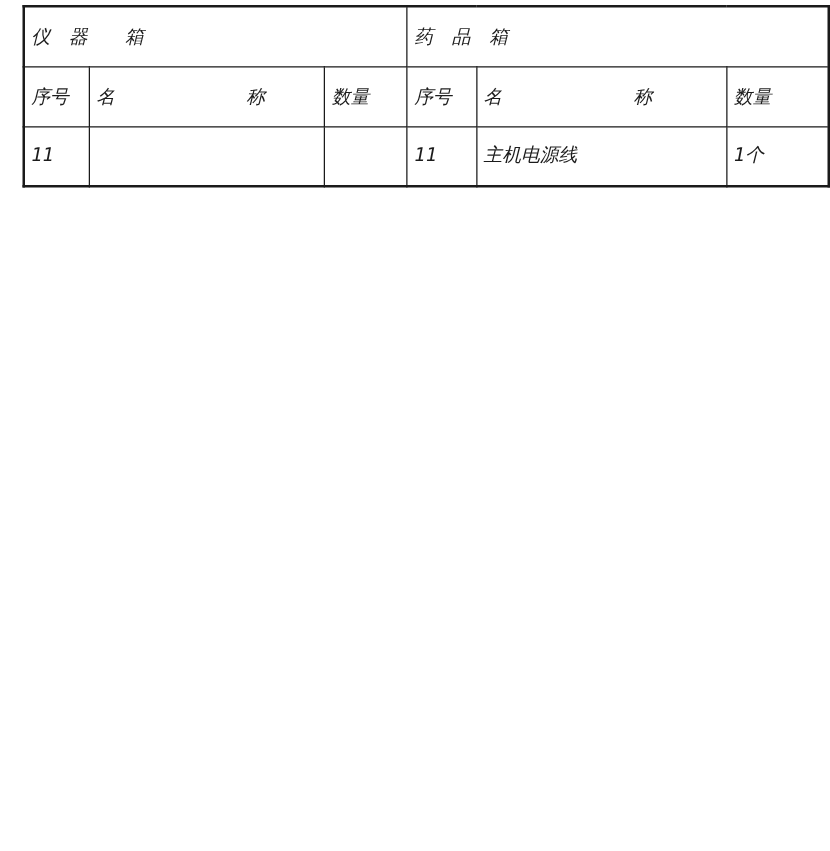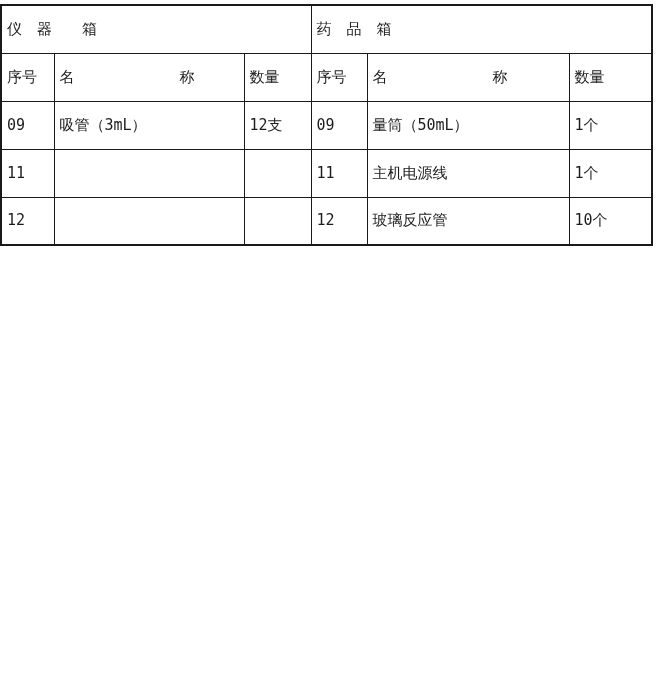--- a/index.html
+++ b/index.html
@@ -12,24 +12,25 @@
   body{
     width:664px;height:681px;
     background:var(--bg-color);
     font-family:"DejaVu Sans Mono","DejaVu Sans","Liberation Sans",sans-serif;
     color:var(--text-color);
     position:relative;
     overflow:hidden;
   }
   table.inventory{
     position:absolute;
-    left:0;top:4px;
+    left:18px;top:4px;
     border-collapse:collapse;
     table-layout:fixed;
     border:2px solid var(--border-color);
+    font-style:italic;
   }
   table.inventory td{
     border:1px solid var(--border-color);
     height:48px;
     padding:0 2px 0 5px;
     font-size:15px;
     line-height:1;
     vertical-align:middle;
     white-space:pre;
     overflow:hidden;
@@ -56,37 +57,21 @@
       </tr>
       <tr>
         <td class="header-cell">序号</td>
         <td class="header-cell">名　　　　　　　称</td>
         <td class="header-cell">数量</td>
         <td class="header-cell">序号</td>
         <td class="header-cell">名　　　　　　　称</td>
         <td class="header-cell">数量</td>
       </tr>
       <tr>
-        <td>09</td>
-        <td>吸管（3mL）</td>
-        <td>12支</td>
-        <td>09</td>
-        <td>量筒（50mL）</td>
-        <td>1个</td>
-      </tr>
-      <tr>
         <td>11</td>
         <td></td>
         <td></td>
         <td>11</td>
         <td>主机电源线</td>
         <td>1个</td>
       </tr>
-      <tr>
-        <td>12</td>
-        <td></td>
-        <td></td>
-        <td>12</td>
-        <td>玻璃反应管</td>
-        <td>10个</td>
-      </tr>
     </tbody>
 </table>
 
 </body></html>

